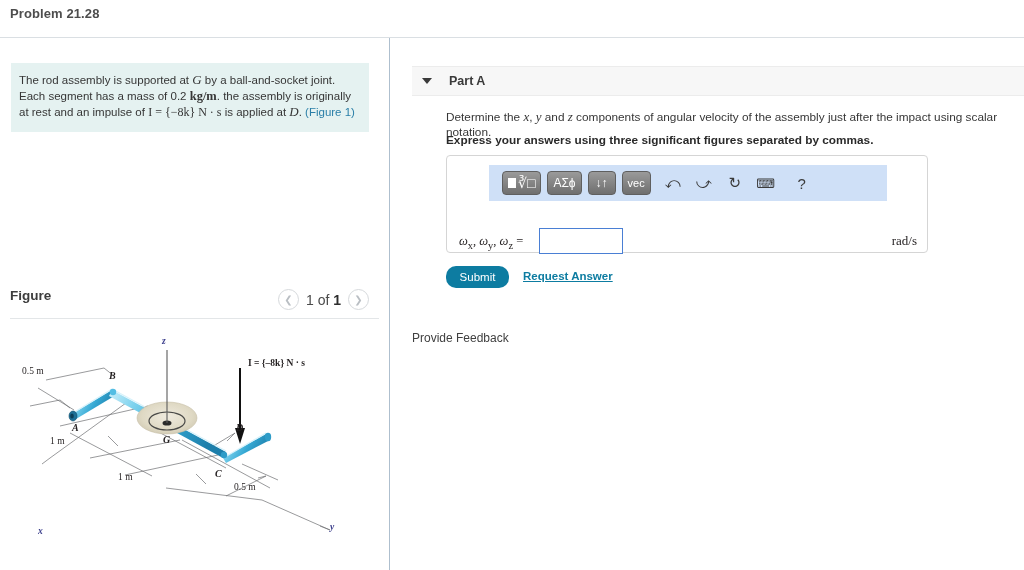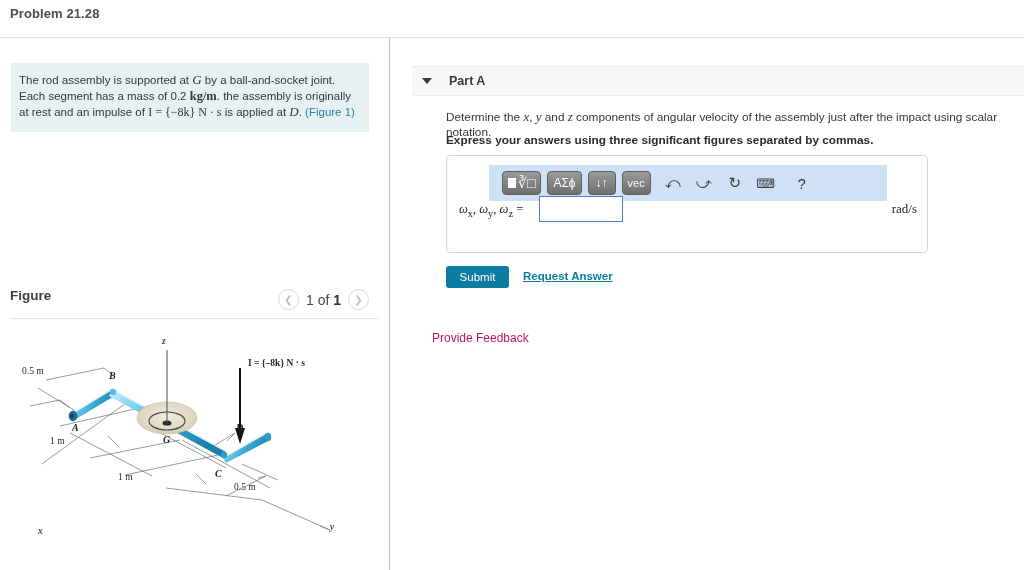--- a/index.html
+++ b/index.html
@@ -236,21 +236,21 @@
     justify-content: center;
     width: 18px;
   }
   .micon.kb {
     font-size: 13px;
   }
   .micon.help { font-size: 15px; margin-left: 18px; }
   .ans-row {
     position: absolute;
     left: 0;
-    top: 36px;
+    top: 68px;
     width: 482px;
     height: 38px;
   }
   .ans-label {
     position: absolute;
     left: 12px;
     top: 10px;
     font-family: "Liberation Serif", serif;
     font-size: 12.5px;
     color: #231f20;
@@ -282,41 +282,40 @@
     position: absolute;
     left: 56px;
     top: 228px;
     width: 63px;
     height: 22px;
     background: #0d7ca1;
     color: #ffffff;
     border: none;
     font-family: "Liberation Sans", sans-serif;
     font-size: 11.5px;
-    border-radius: 3px;
+    border-radius: 10px;
     cursor: pointer;
   }
   .request-answer {
     position: absolute;
     left: 133px;
     top: 232px;
     font-size: 11.5px;
     color: #0d7ca1;
     text-decoration: underline;
     cursor: pointer;
     font-weight: bold;
   }
   .provide-feedback {
     position: absolute;
     left: 22px;
     top: 293px;
     font-size: 12px;
-    color: #be185d;
+    color: #404040;
     cursor: pointer;
-    margin-left: 20px;
   }
   svg { display: block; }
 </style>
 </head>
 <body>
 
 <div class="page-title">Problem 21.28</div>
 <div class="title-divider"></div>
 <div class="col-divider"></div>
 

